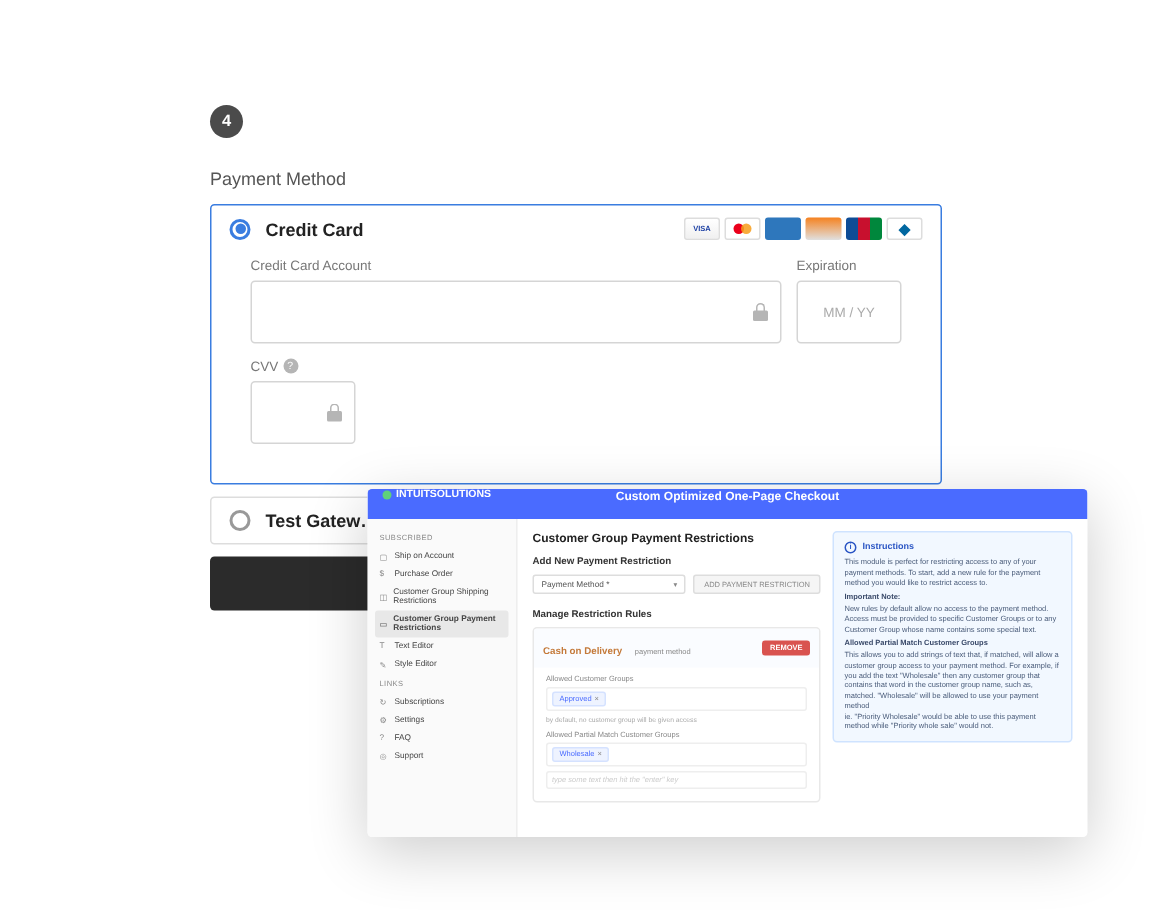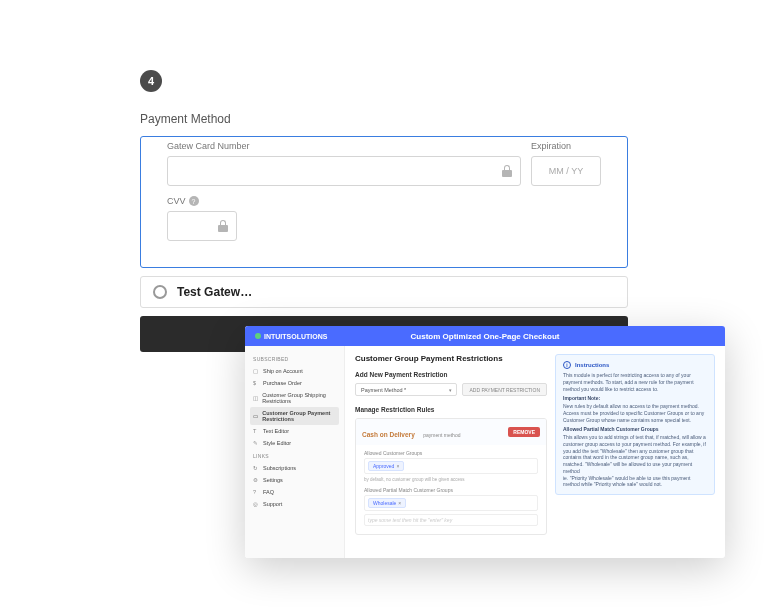--- a/index.html
+++ b/index.html
@@ -118,21 +118,21 @@
     }
     .field.small { flex: 0 0 70px; }
     .field label {
       font-size: 9px;
       color: #777;
       margin-bottom: 5px;
     }
     .field .inputbox {
       border: 1px solid #d5d5d5;
       border-radius: 3px;
-      height: 30px;
+      height: 42px;
       display: flex;
       align-items: center;
       justify-content: flex-end;
       padding: 0 8px;
       font-size: 9px;
       color: #aaa;
     }
     .lock-icon {
       width: 10px; height: 12px;
       position: relative;
@@ -172,21 +172,21 @@
       border-radius: 3px;
       overflow: hidden;
       display: flex;
       flex-direction: column;
     }
     .admin-header {
       background: #4a6bff;
       color: #fff;
       height: 20px;
       display: flex;
-      align-items: center;
+      align-items: flex-start;
       padding: 0 10px;
       position: relative;
     }
     .admin-brand {
       font-size: 7px;
       font-weight: 600;
       display:flex;align-items:center;gap:3px;
     }
     .brand-dot { width:6px;height:6px;border-radius:50%;background:#5fd17a;display:inline-block; }
     .admin-title {
@@ -330,24 +330,36 @@
 </head>
 <body>
 
 <div class="checkout-section">
   <div class="step-header">
     <div class="step-num">4</div>
   </div>
   <div class="pm-label">Payment Method</div>
 
   <div class="pm-box selected">
+    <div class="pm-row">
+      <div class="radio checked"></div>
+      <div class="pm-name">Credit Card</div>
+      <div class="card-icons">
+        <span class="ci visa">VISA</span>
+        <span class="ci mc"></span>
+        <span class="ci amex"></span>
+        <span class="ci disc"></span>
+        <span class="ci jcb"></span>
+        <span class="ci diners">◆</span>
+      </div>
+    </div>
     <div class="cc-fields">
       <div class="field-row">
         <div class="field">
-          <label>Gatew Card Number</label>
+          <label>Credit Card Account</label>
           <div class="inputbox">
             <span class="lock-icon"></span>
           </div>
         </div>
         <div class="field small">
           <label>Expiration</label>
           <div class="inputbox" style="justify-content:center;">
             <span>MM / YY</span>
           </div>
         </div>

